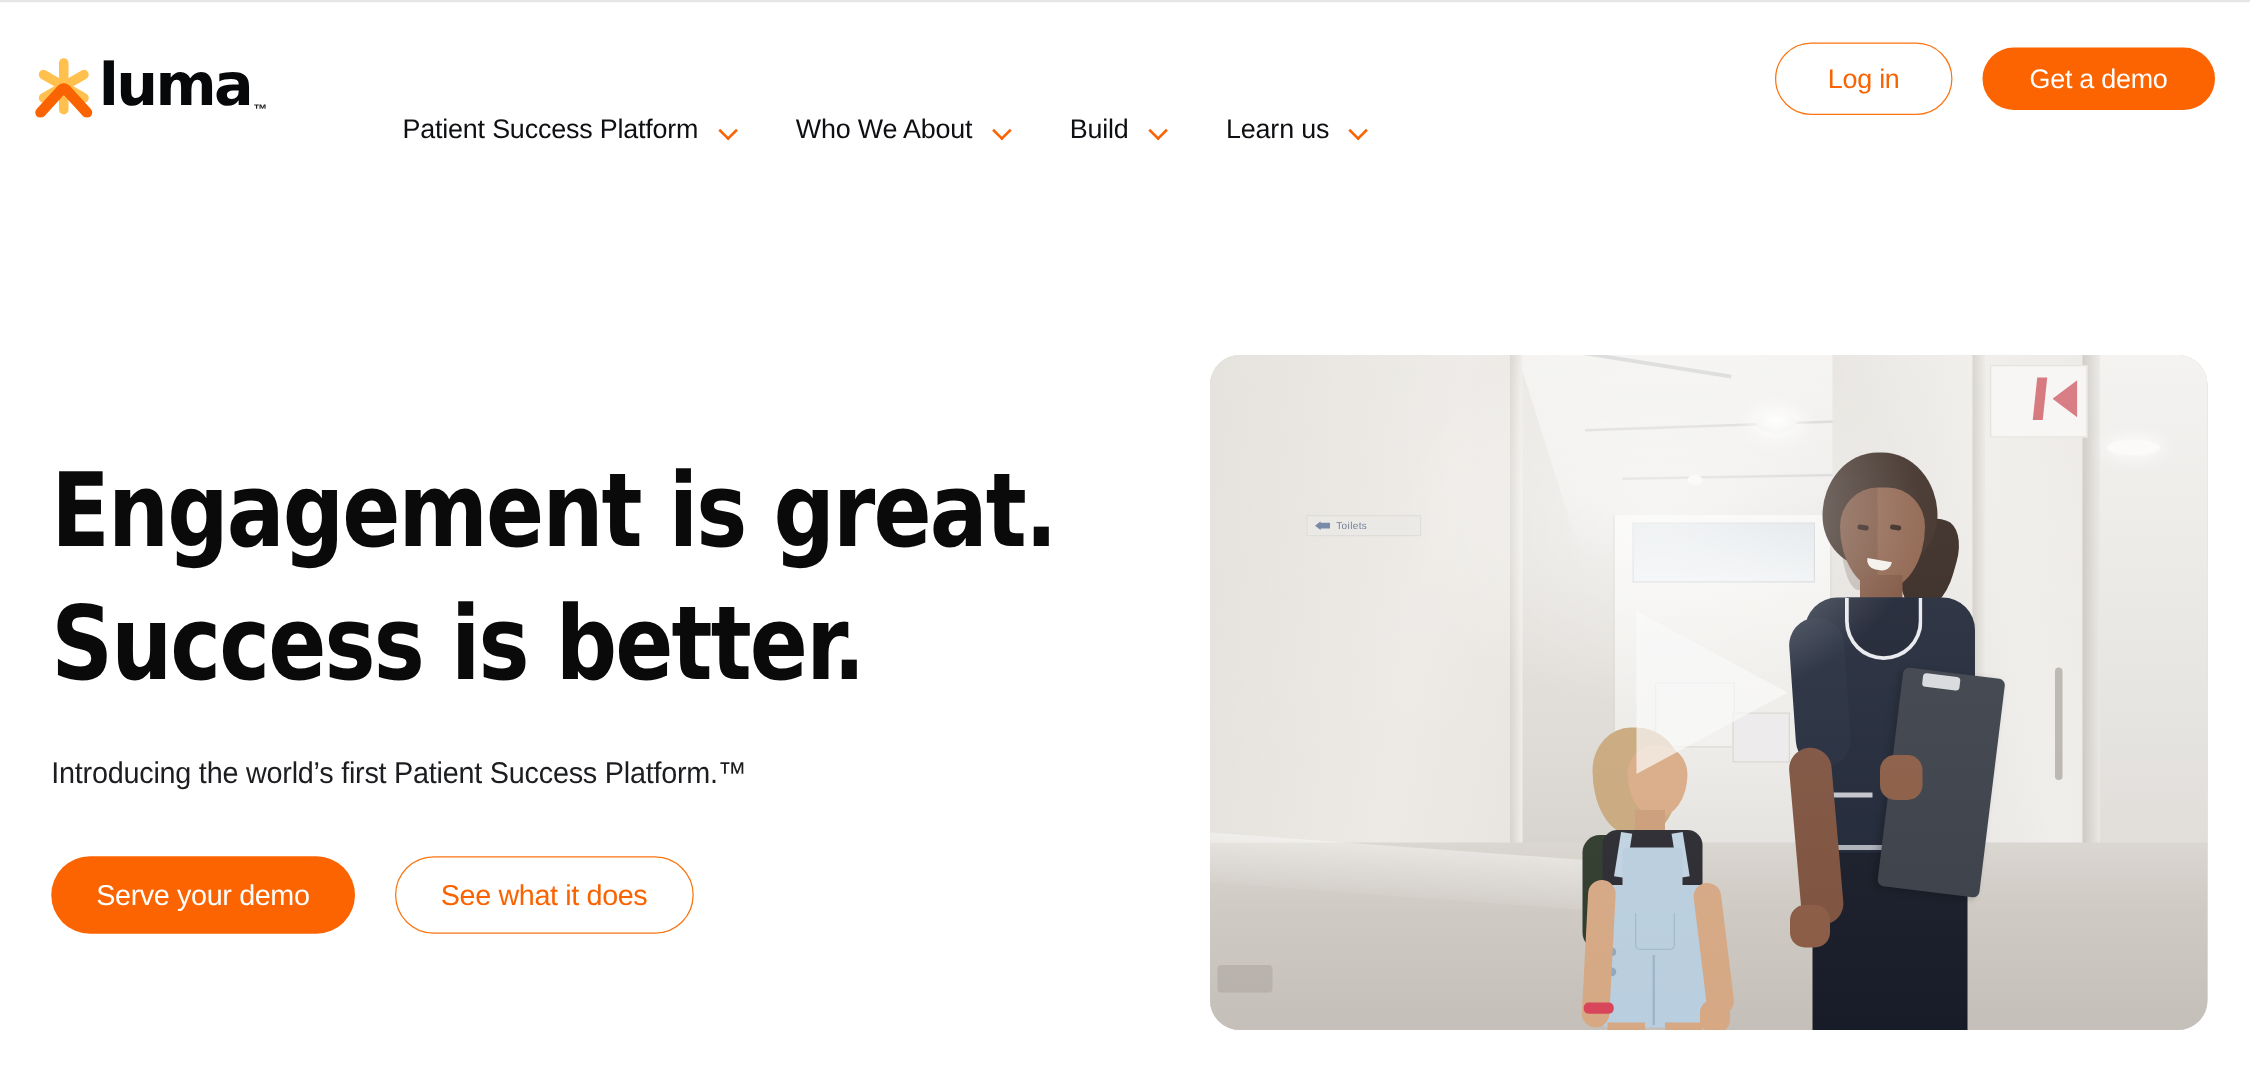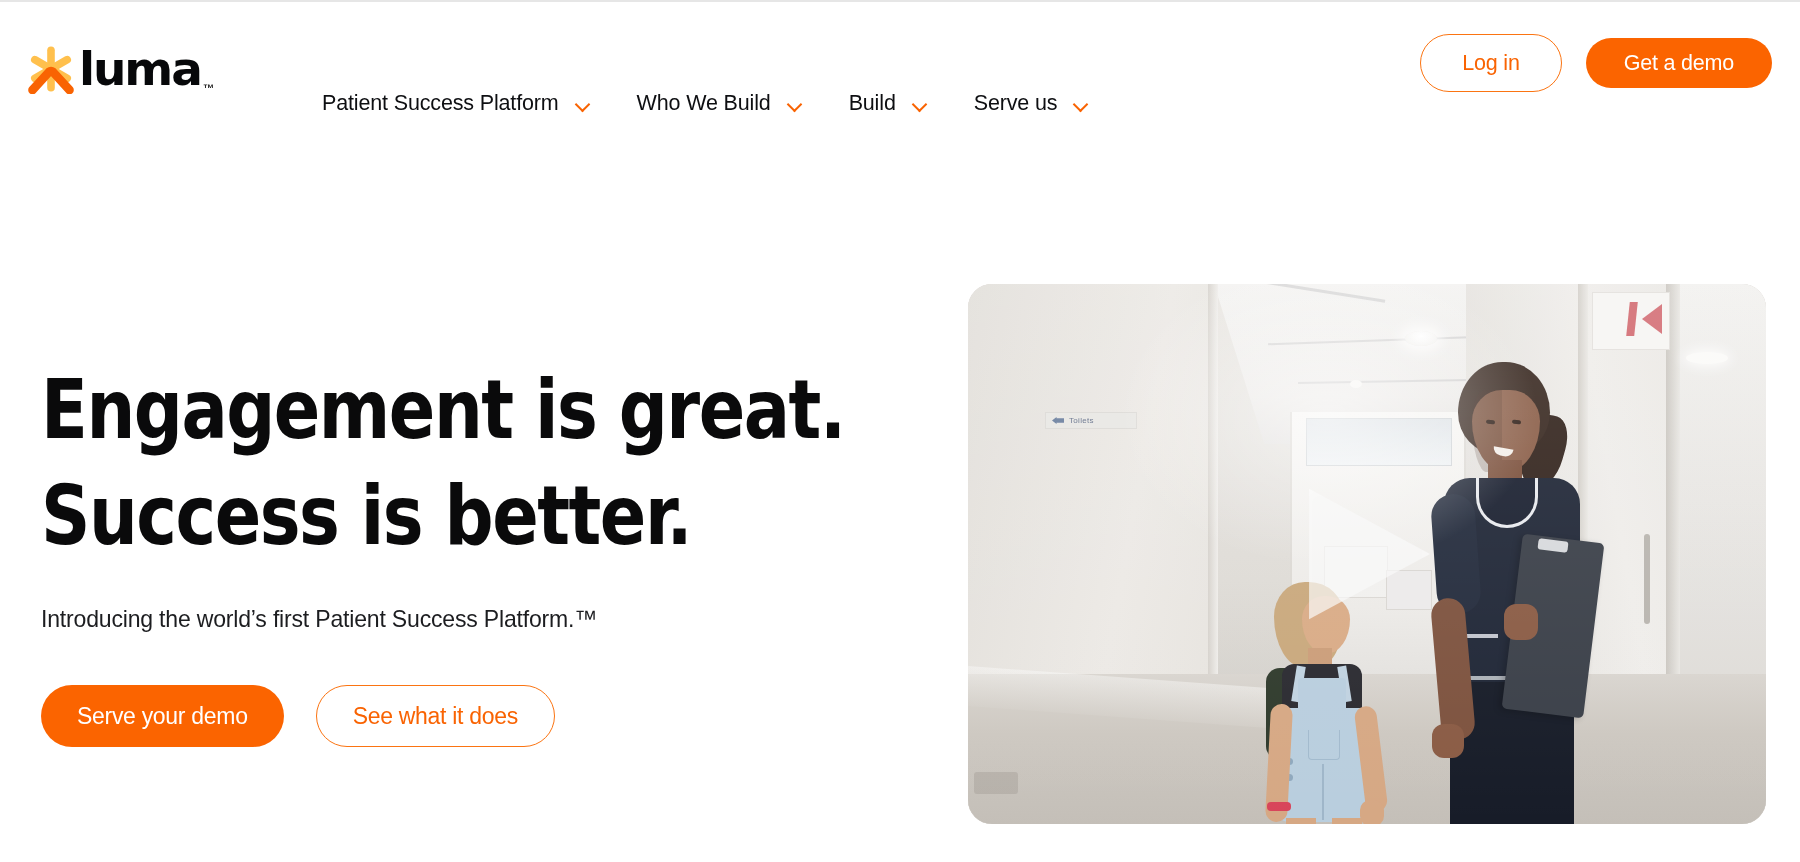--- a/index.html
+++ b/index.html
@@ -706,29 +706,29 @@
       <span class="logo-word">luma</span>
       <span class="logo-tm">™</span>
     </a>
 
     <nav class="nav">
       <div class="nav-item">
         <span class="nav-label">Patient Success Platform</span>
         <span class="caret"></span>
       </div>
       <div class="nav-item">
-        <span class="nav-label">Who We Build</span>
+        <span class="nav-label">Who We About</span>
         <span class="caret"></span>
       </div>
       <div class="nav-item">
         <span class="nav-label">Build</span>
         <span class="caret"></span>
       </div>
       <div class="nav-item">
-        <span class="nav-label">Serve us</span>
+        <span class="nav-label">Learn us</span>
         <span class="caret"></span>
       </div>
     </nav>
 
     <div class="header-actions">
       <button class="btn btn-login">Log in</button>
       <button class="btn btn-demo">Get a demo</button>
     </div>
   </header>
 

